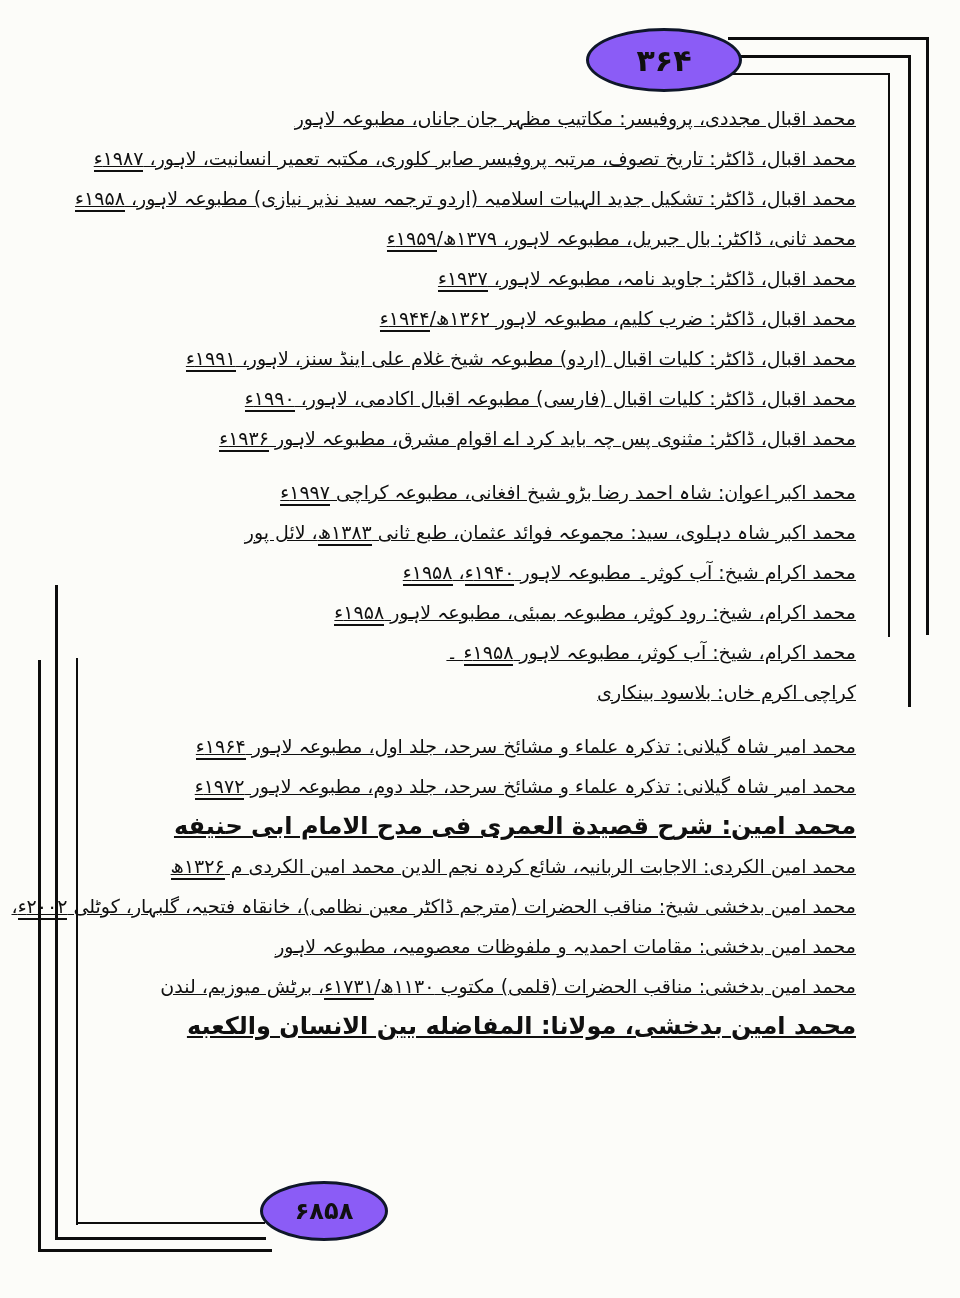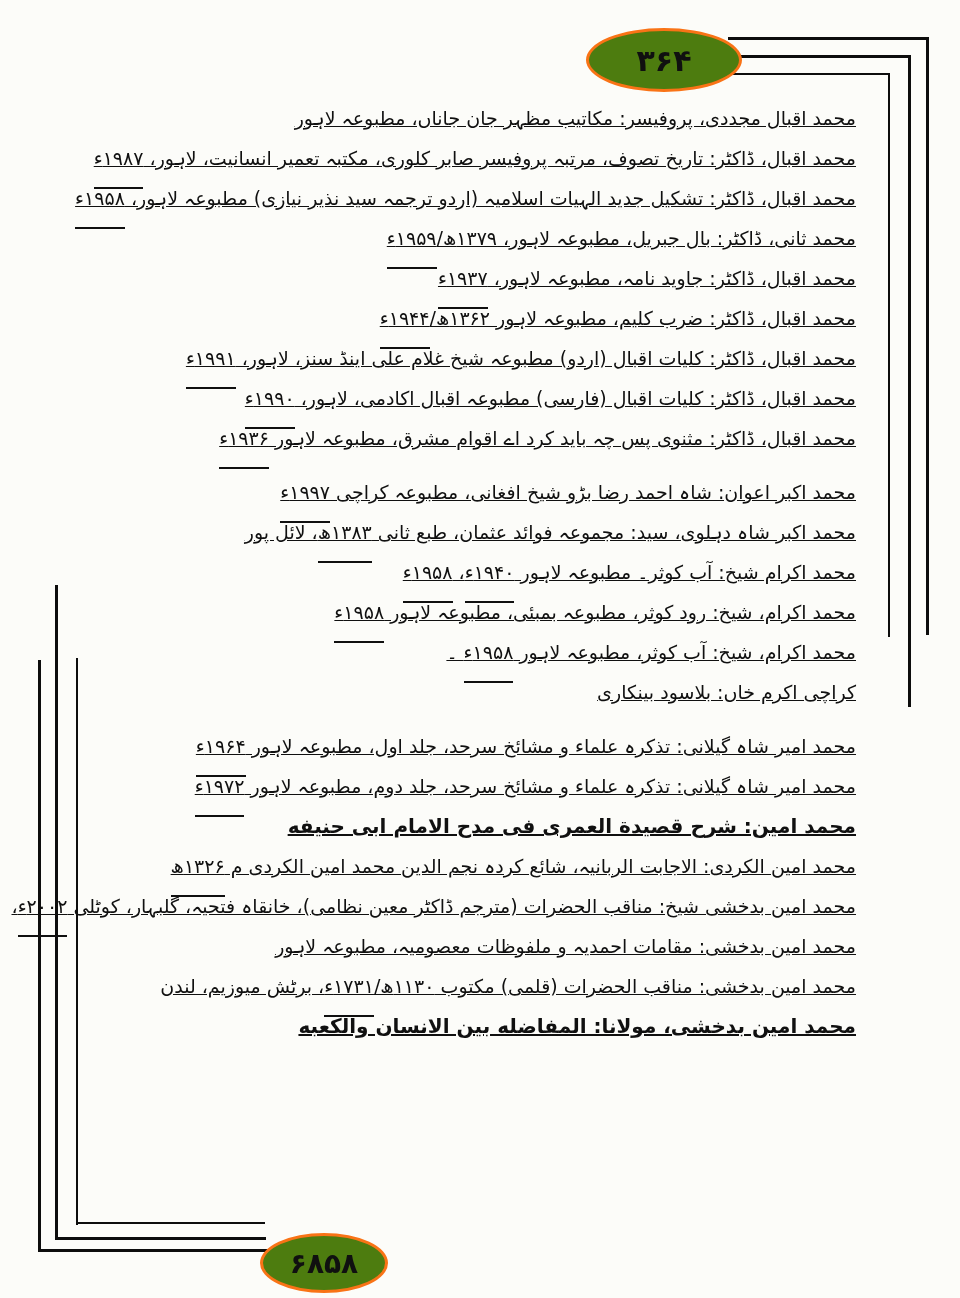--- a/index.html
+++ b/index.html
@@ -23,49 +23,49 @@
   
   .bl-v1{left:38px;top:660px;width:3px;height:592px;}
   .bl-v2{left:55px;top:585px;width:3px;height:655px;}
   .bl-v3{left:76px;top:658px;width:2px;height:567px;}
   .bl-h1{left:38px;top:1249px;width:234px;height:3px;}
   .bl-h2{left:55px;top:1237px;width:211px;height:3px;}
   .bl-h3{left:76px;top:1222px;width:189px;height:2px;}
   
   .badge{
     position:absolute;
-    border:3px solid #f97316;
+    border:3px solid #0f172a;
     border-radius:50%;
-    background:#4d7c0f;
+    background:#8b5cf6;
     display:flex;align-items:center;justify-content:center;
     font-weight:bold;
     letter-spacing:2px;
   }
   .badge-top{left:586px;top:28px;width:150px;height:58px;font-size:30px;}
-  .badge-bottom{left:260px;top:1233px;width:122px;height:54px;font-size:28px;}
+  .badge-bottom{left:260px;top:1181px;width:122px;height:54px;font-size:24px;}
   
   .biblist{
     position:absolute;
     top:98px;right:104px;left:96px;
     direction:rtl;
     text-align:right;
   }
   .entry{
     line-height:40px;
     height:40px;
     font-size:19px;
     white-space:nowrap;
     font-weight:500;
     text-decoration:underline;
   }
-  .entry.naskh{font-weight:bold;font-size:20px;}
+  .entry.naskh{font-weight:bold;font-size:24px;}
   .entry.gap{margin-top:14px;}
   .u{
     border-bottom:2px solid #101010;
-    padding-bottom:18px;
+    padding-bottom:1px;
   }
 </style>
 </head>
 <body>
 
 <div class="page">
 
   <div class="rule tr-h1"></div>
   <div class="rule tr-h2"></div>
   <div class="rule tr-h3"></div>

